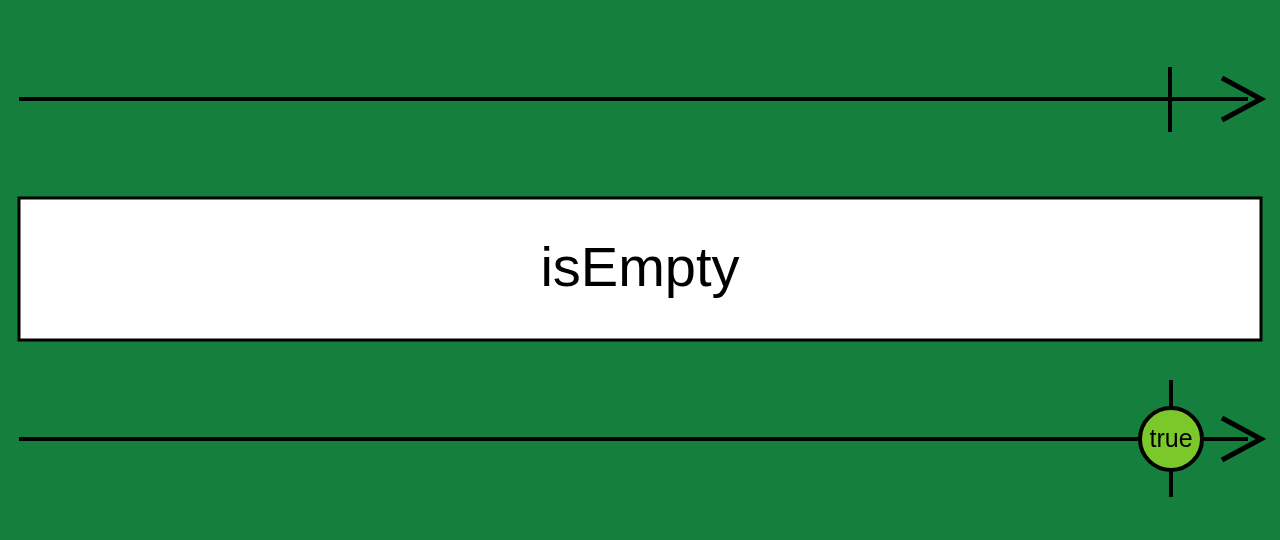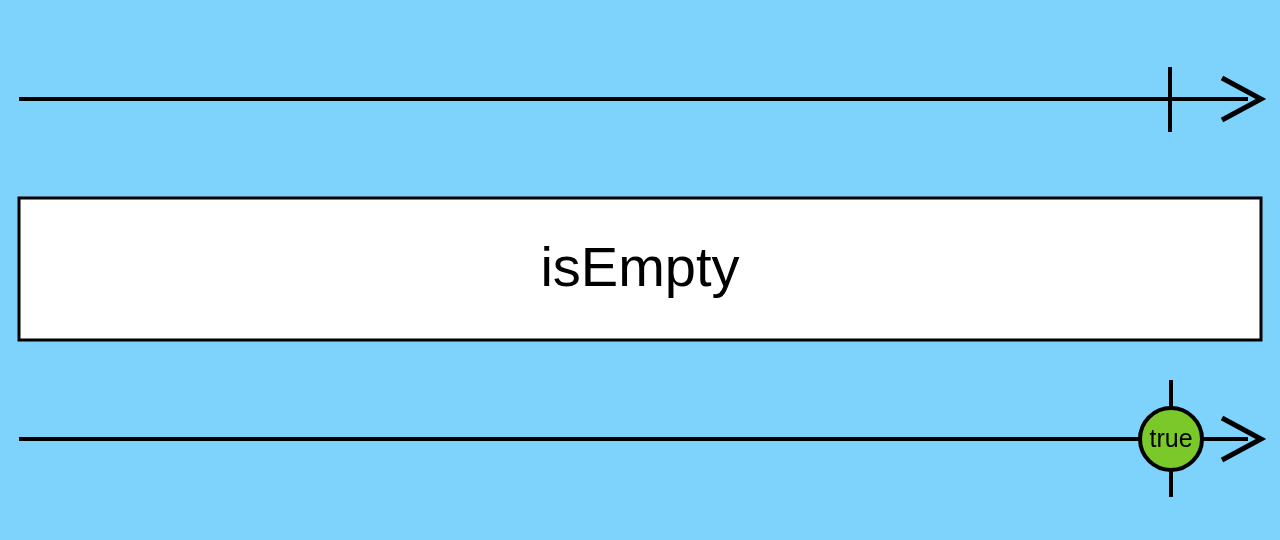--- a/index.html
+++ b/index.html
@@ -10,21 +10,21 @@
   body {
     font-family: "Liberation Sans", sans-serif;
     width: 1280px;
     height: 540px;
     overflow: hidden;
   }
   #canvas {
     position: relative;
     width: 1280px;
     height: 540px;
-    background: #7dd3fc;
+    background: #15803d;
   }
   #diagram-svg {
     position: absolute;
     top: 0;
     left: 0;
     width: 1280px;
     height: 540px;
     display: block;
   }
   .lifeline-label {

